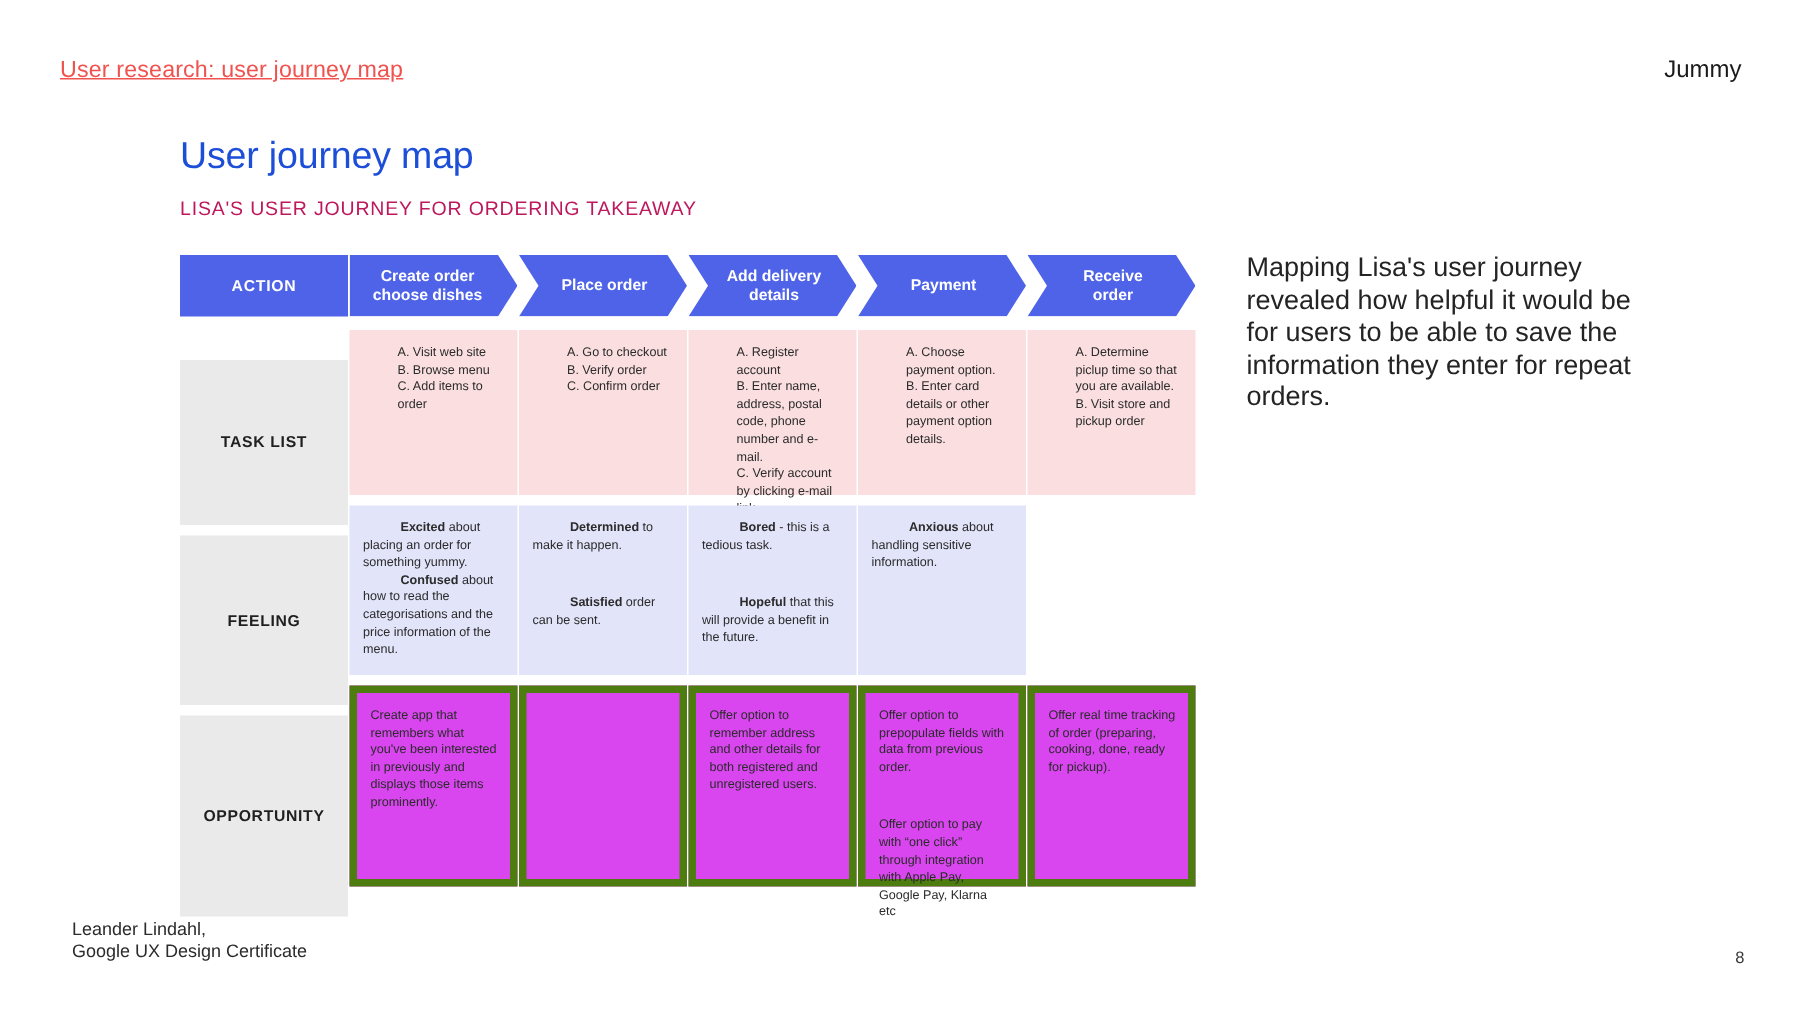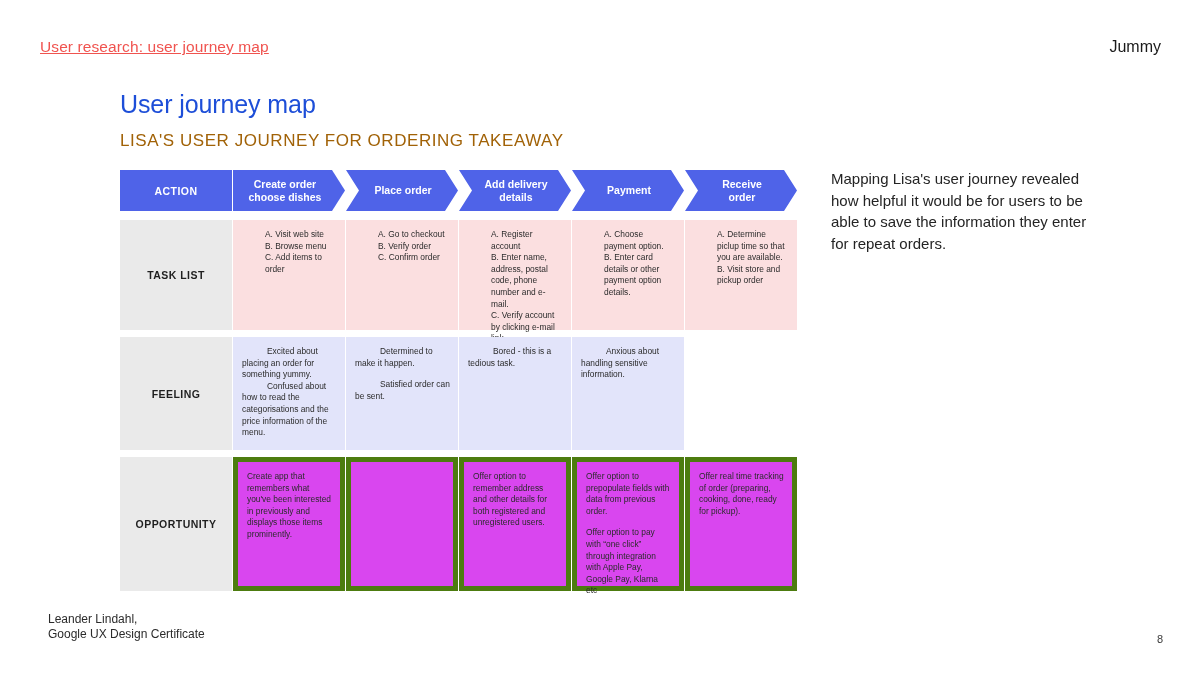--- a/index.html
+++ b/index.html
@@ -41,22 +41,22 @@
     top: 90px;
     font-size: 25px;
     font-weight: 400;
     color: #1d4ed8;
     letter-spacing: -0.1px;
   }
   #page-subtitle {
     position: absolute;
     left: 120px;
     top: 131px;
-    font-size: 17px;
-    color: #a16207;
+    font-size: 13px;
+    color: #be185d;
     letter-spacing: 0.55px;
   }
 
   
   #journey-map {
     position: absolute;
     left: 120px;
     top: 170px;
     width: 673px;
   }
@@ -117,50 +117,51 @@
   .cell-label {
     background: #eaeaea;
     display: flex;
     align-items: center;
     justify-content: center;
     font-size: 10.5px;
     font-weight: bold;
     letter-spacing: 0.45px;
     color: #1f1f1f;
     box-sizing: border-box;
+    margin-top: 20px;
   }
   .cell {
     box-sizing: border-box;
     padding: 9px 8px 8px 9px;
     font-size: 8.4px;
     line-height: 11.6px;
     color: #2b2b2b;
   }
   .cell p { margin: 0; }
-  .cell p + p { margin-top: 10px; }
-  .cell b { font-weight: normal; padding-left: 25px; }
+  .cell p + p { margin-top: 27px; }
+  .cell b { font-weight: bold; padding-left: 25px; }
 
   .row-task .cell  { background: #fbdfe0; padding-left: 32px; }
   .row-feel .cell  { background: #e2e4fa; }
   .row-opp  .cell  { background: #d946ef; border: 5px solid #4d7c0f; }
 
   .row-task { height: 110px; }
   .row-feel { height: 113px; }
   .row-opp  { height: 134px; }
   .row-task .col-label, .row-task .col-stage,
   .row-feel .col-label, .row-feel .col-stage,
   .row-opp  .col-label, .row-opp  .col-stage { height: 100%; }
 
   
   #commentary {
     position: absolute;
     left: 831px;
     top: 168px;
     width: 262px;
-    font-size: 15px;
+    font-size: 18px;
     line-height: 21.5px;
     color: #242424;
   }
 
   
   #footer-credit {
     position: absolute;
     left: 48px;
     bottom: 31px;
     font-size: 12px;
@@ -257,20 +258,21 @@
     <div class="col-label cell-label">FEELING</div>
     <div class="col-stage cell">
         <p><b>Excited</b> about placing an order for something yummy. <b>Confused</b> about how to read the categorisations and the price information of the menu.</p>
       </div>
     <div class="col-stage cell">
         <p><b>Determined</b> to make it happen.</p>
         <p><b>Satisfied</b> order can be sent.</p>
       </div>
     <div class="col-stage cell">
         <p><b>Bored</b> - this is a tedious task.</p>
+        <p><b>Hopeful</b> that this will provide a benefit in the future.</p>
       </div>
     <div class="col-stage cell">
         <p><b>Anxious</b> about handling sensitive information.</p>
       </div>
   </div>
 
   <div class="row-gap"></div>
 
   <div class="map-row row-opp">
     <div class="col-label cell-label">OPPORTUNITY</div>

